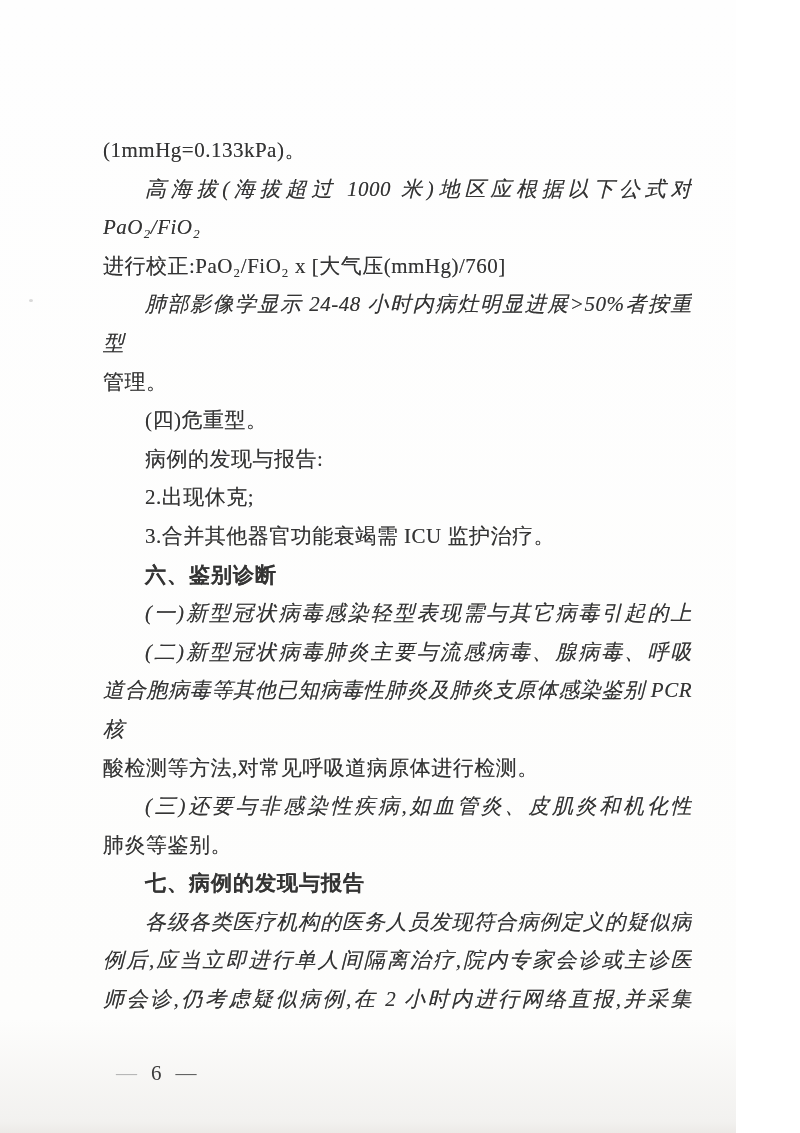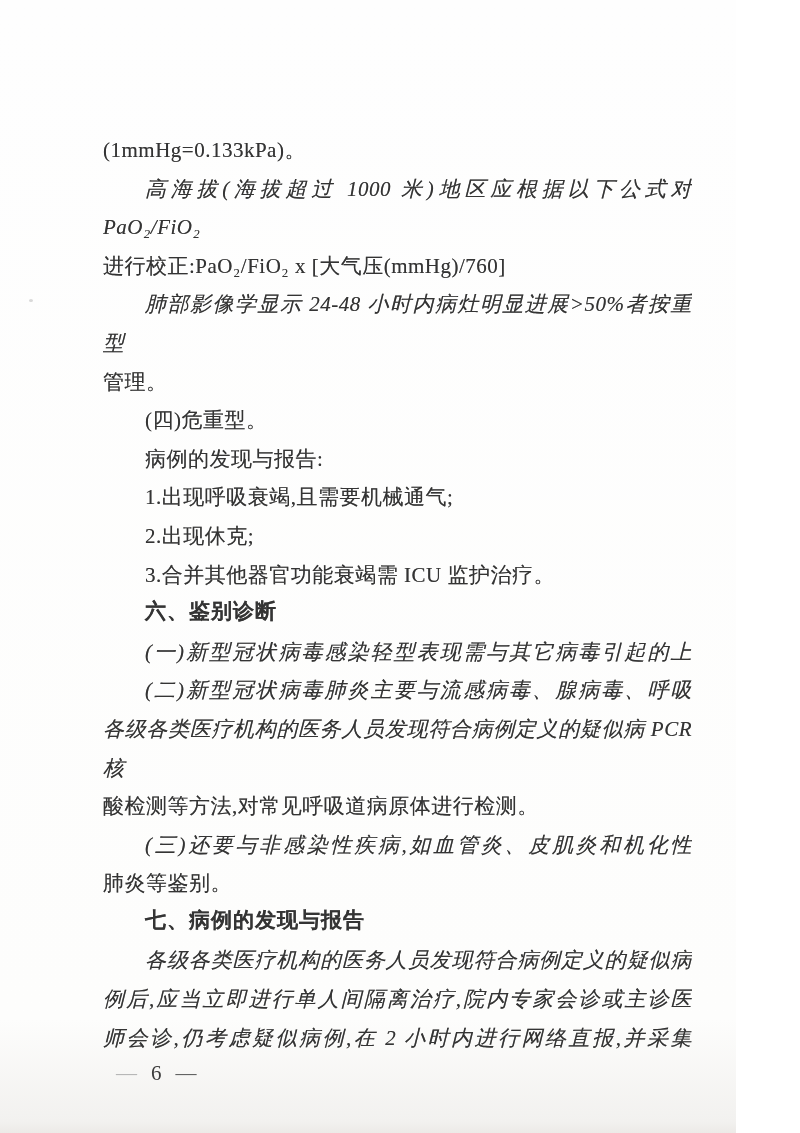--- a/index.html
+++ b/index.html
@@ -31,21 +31,21 @@
     overflow: hidden;
   }
   .ind { text-indent: 42px; }
   .fill {
     text-align: justify;
     text-align-last: justify;
     font-style: italic;
   }
   .hd {
     font-weight: 700;
-    font-family: Liberation Mono, monospace;
+    font-family: Liberation Serif, serif;
     letter-spacing: 1px;
     text-shadow: 0 0 0.5px rgba(40, 40, 40, 0.7);
   }
   .footer {
     position: absolute;
     left: 116px;
     top: 1058px;
     font-size: 21px;
     line-height: 30px;
     color: #3c3c3c;
@@ -77,27 +77,26 @@
   <div class="speck"></div>
 
   <div class="textblock">
     <div class="ln">(1mmHg=0.133kPa)。</div>
     <div class="ln ind fill">高海拔(海拔超过 1000 米)地区应根据以下公式对 PaO₂/FiO₂</div>
     <div class="ln">进行校正:PaO₂/FiO₂ x [大气压(mmHg)/760]</div>
     <div class="ln ind fill">肺部影像学显示 24-48 小时内病灶明显进展&gt;50%者按重型</div>
     <div class="ln">管理。</div>
     <div class="ln ind">(四)危重型。</div>
     <div class="ln ind">病例的发现与报告:</div>
-    <div class="ln ind">1.出现呼吸衰竭,且需要机械通气;</div>
     <div class="ln ind">2.出现休克;</div>
     <div class="ln ind">3.合并其他器官功能衰竭需 ICU 监护治疗。</div>
     <div class="ln ind hd">六、鉴别诊断</div>
     <div class="ln ind fill">(一)新型冠状病毒感染轻型表现需与其它病毒引起的上</div>
     <div class="ln ind fill">(二)新型冠状病毒肺炎主要与流感病毒、腺病毒、呼吸</div>
-    <div class="ln fill">各级各类医疗机构的医务人员发现符合病例定义的疑似病 PCR 核</div>
+    <div class="ln fill">道合胞病毒等其他已知病毒性肺炎及肺炎支原体感染鉴别 PCR 核</div>
     <div class="ln">酸检测等方法,对常见呼吸道病原体进行检测。</div>
     <div class="ln ind fill">(三)还要与非感染性疾病,如血管炎、皮肌炎和机化性</div>
     <div class="ln">肺炎等鉴别。</div>
     <div class="ln ind hd">七、病例的发现与报告</div>
     <div class="ln ind fill">各级各类医疗机构的医务人员发现符合病例定义的疑似病</div>
     <div class="ln fill">例后,应当立即进行单人间隔离治疗,院内专家会诊或主诊医</div>
     <div class="ln fill">师会诊,仍考虑疑似病例,在 2 小时内进行网络直报,并采集</div>
   </div>
 
   <div class="footer">

